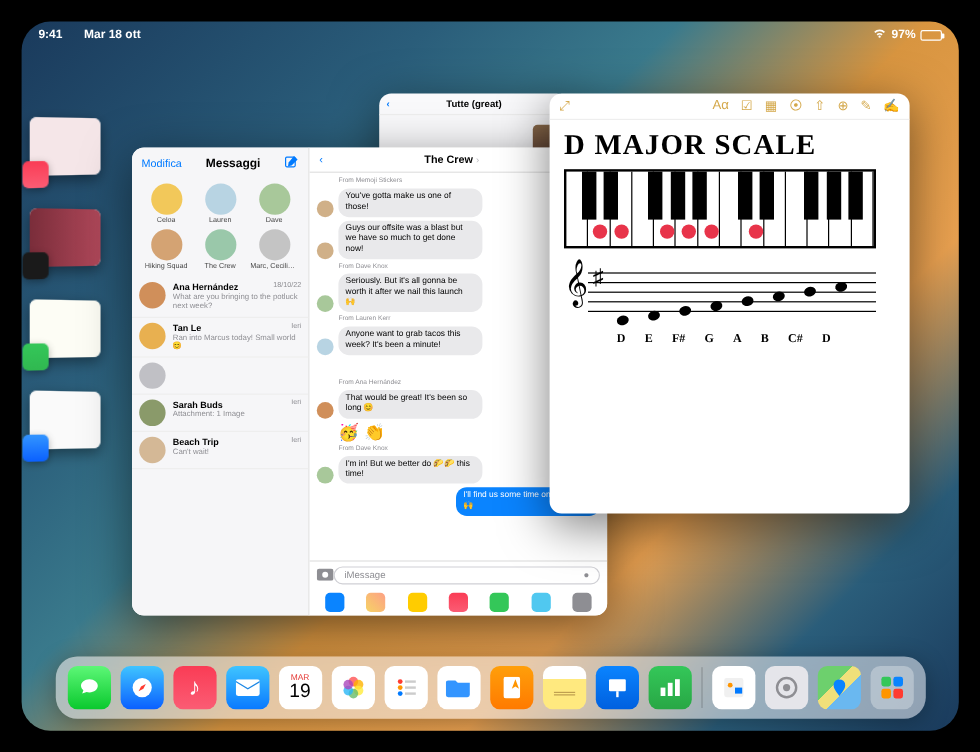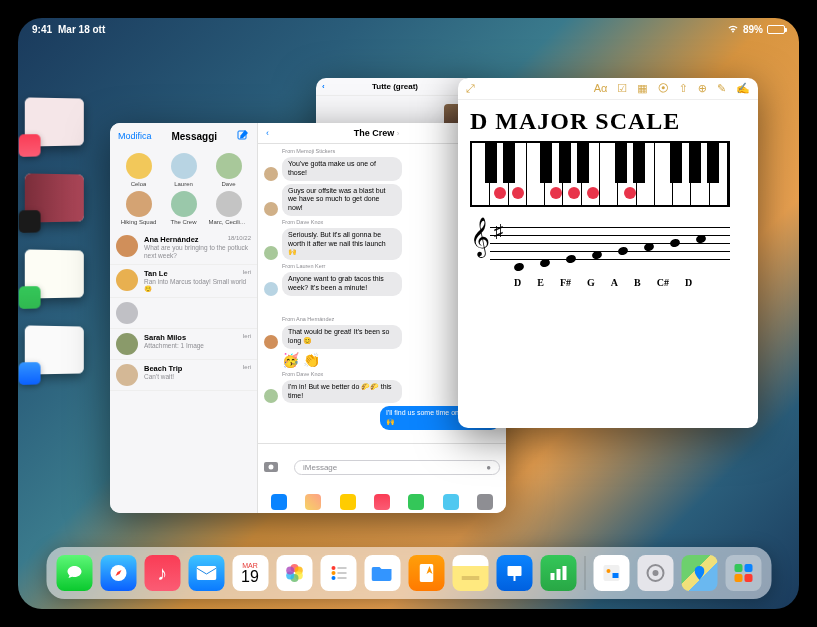--- a/index.html
+++ b/index.html
@@ -25,21 +25,21 @@
     overflow: hidden;
   }
   .status-bar {
     position: absolute; top: 0; left: 0; right: 0;
     height: 20px;
     display: flex; justify-content: space-between; align-items: center;
     padding: 2px 14px 0;
     font-size: 10px; font-weight: 600; color: #fff;
     z-index: 100;
   }
-  .status-left { display: flex; gap: 6px; }
+  .status-left { display: flex; gap: 18px; }
   .status-right { display: flex; gap: 4px; align-items: center; }
   .battery-icon { width: 18px; height: 9px; border: 1px solid #fff; border-radius: 2px; position: relative; }
   .battery-icon::after { content:''; position:absolute; right:-3px; top:2px; width:2px; height:4px; background:#fff; border-radius:0 1px 1px 0; }
   .battery-fill { background:#fff; height:100%; width:100%; border-radius:1px; }
 
   
   .stage-stack {
     position: absolute; left: 6px; top: 80px;
     display: flex; flex-direction: column; gap: 28px;
     z-index: 2;
@@ -128,22 +128,22 @@
   .msg-row.me { justify-content:flex-end; }
   .bubble {
     max-width: 120px; padding:3px 6px; border-radius:9px;
     font-size:7px; line-height:1.25;
   }
   .bubble.in { background:#e9e9eb; color:#000; }
   .bubble.out { background:#0a84ff; color:#fff; }
   .tapback-row { display:flex; gap:4px; padding-left:18px; }
   .tapback { font-size:14px; }
   .msg-input {
-    display:flex; align-items:flex-start; gap:16px;
-    padding:16px 6px; border-top:0.5px solid #e0e0e0;
+    display:flex; align-items:flex-start; gap:0;
+    padding:4px 6px; border-top:0.5px solid #e0e0e0;
   }
   .msg-input .field {
     flex:1; border:0.5px solid #d0d0d5; border-radius:12px;
     padding:2px 8px; font-size:8px; color:#8e8e93;
     display:flex; justify-content:space-between; align-items:center;
   }
   .app-strip { display:flex; gap:4px; padding:3px 6px; justify-content:space-around; }
   .app-strip .app-dot { width:16px; height:16px; border-radius:4px; }
 
   
@@ -249,21 +249,21 @@
       <div class="status-left">
         <span>9:41</span>
         <span>Mar 18 ott</span>
       </div>
       <div class="status-right">
         <span>
           <svg width="12" height="9" viewBox="0 0 12 9">
               <path d="M6 8.5a1 1 0 100-2 1 1 0 000 2zM3.5 5.5a3.5 3.5 0 015 0l-1 1a2 2 0 00-3 0zM1.5 3.5a6.4 6.4 0 019 0l-1 1a5 5 0 00-7 0z" fill="#fff"></path>
             </svg>
         </span>
-        <span>89%</span>
+        <span>97%</span>
         <span class="battery-icon"><span class="battery-fill"></span></span>
       </div>
     </div>
 
     <div class="stage-stack">
       <div class="stage-thumb">
         <div class="content" style="background:#f5e6e8"></div>
         <div class="stage-app-icon" style="background:linear-gradient(#fa3c55,#fb5c74)"></div>
       </div>
       <div class="stage-thumb">
@@ -357,21 +357,21 @@
     <div class="preview">Ran into Marcus today! Small world 😊</div>
                 </div>
               </div>
               <div class="convo">
                 <div class="av" style="background:#c0c0c5"></div>
               </div>
               <div class="convo">
                 <div class="av" style="background:#8a9a6a"></div>
     <div class="txt">
                   <div class="row1">
-                    <span class="name">Sarah Milos</span>
+                    <span class="name">Sarah Buds</span>
                     <span class="time">Ieri</span>
                   </div>
     <div class="preview">Attachment: 1 Image</div>
                 </div>
               </div>
               <div class="convo">
                 <div class="av" style="background:#d4b896"></div>
     <div class="txt">
                   <div class="row1">
                     <span class="name">Beach Trip</span>

